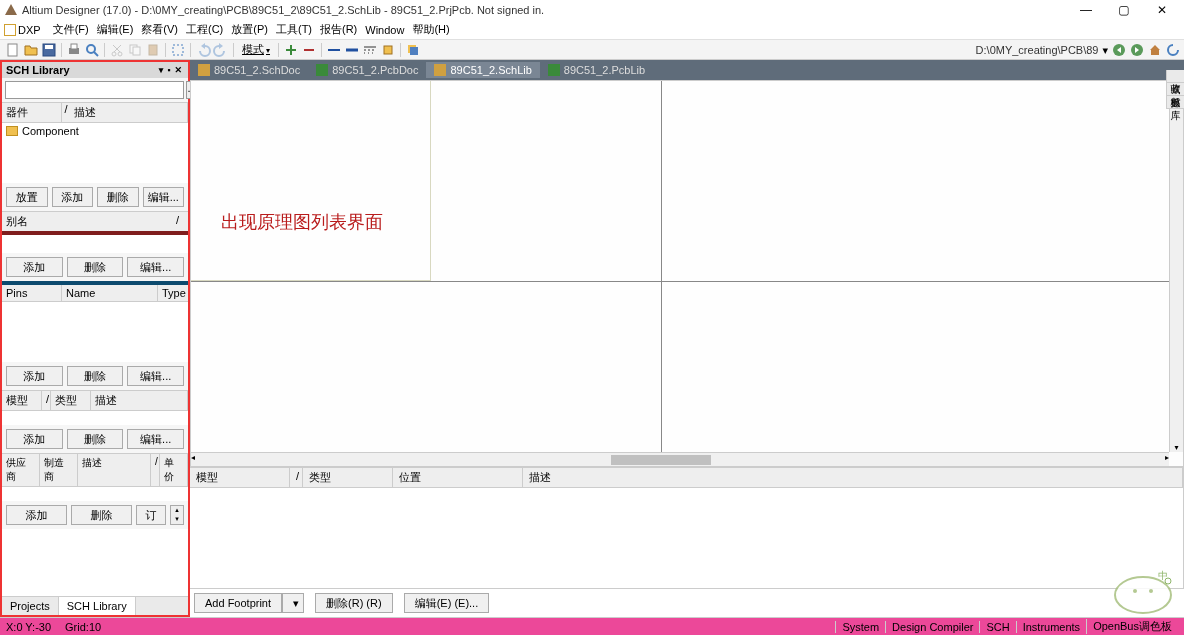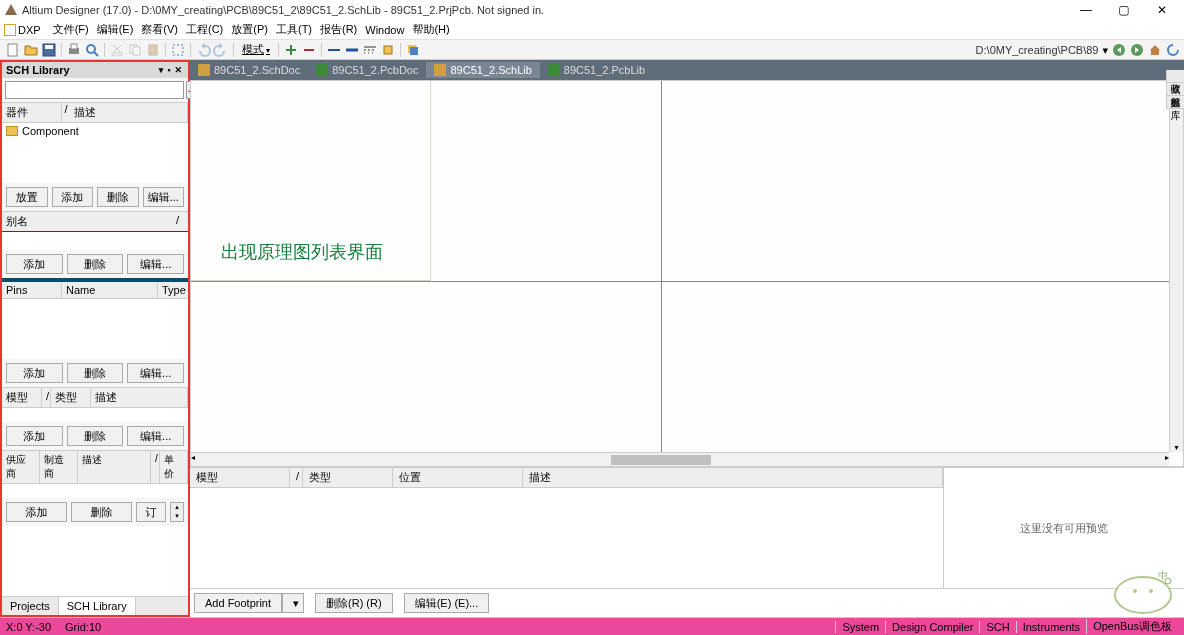--- a/index.html
+++ b/index.html
@@ -39,21 +39,21 @@
 
 .list-head { display:flex; background:#eee; border-top:1px solid #ccc; border-bottom:1px solid #ccc; }
 .list-head .col { padding:2px 4px; border-right:1px solid #ccc; }
 .list-body { background:#fff; }
 .list-body .row { padding:2px 4px; display:flex; align-items:center; gap:4px; }
 .folder-icon { width:12px; height:10px; background:#f0c050; border:1px solid #c09020; display:inline-block; }
 
 .btnrow { display:flex; gap:4px; padding:4px; }
 .btnrow button { flex:1; height:20px; font-size:11px; background:#f0f0f0; border:1px solid #aaa; cursor:pointer; }
 
-.sub-head { background:#eee; border-top:1px solid #ccc; border-bottom:1px solid #7f1d1d; padding:2px 4px; display:flex; }
+.sub-head { background:#eee; border-top:1px solid #ccc; border-bottom:4px solid #7f1d1d; padding:2px 4px; display:flex; }
 .sub-head span { flex:1; }
 
 .pins-head { display:flex; background:#eee; border-top:4px solid #0c4a6e; border-bottom:1px solid #ccc; }
 .pins-head .c1{width:60px;padding:2px 4px;border-right:1px solid #ccc;}
 .pins-head .c2{flex:1;padding:2px 4px;border-right:1px solid #ccc;}
 .pins-head .c3{width:30px;padding:2px 4px;}
 
 .model-head { display:flex; background:#eee; border-top:1px solid #ccc; border-bottom:1px solid #ccc; }
 .model-head span{padding:2px 4px;border-right:1px solid #ccc;}
 
@@ -68,21 +68,21 @@
 .doc-tabs { height:20px; background:#5f6c7a; display:flex; align-items:center; }
 .doc-tabs .dtab { padding:2px 8px; color:#ddd; font-size:11px; display:flex; align-items:center; gap:4px; cursor:default; }
 .doc-tabs .dtab.active { background:#7a8694; color:#fff; }
 .doc-tabs .dic { width:12px; height:12px; display:inline-block; }
 
 .canvas-wrap { flex:1; position:relative; background:#fdfdfd; overflow:hidden; border:1px solid #ccc; }
 .canvas { position:absolute; left:0; top:0; right:14px; bottom:14px; background:#fefefe; }
 .canvas .grid-block { position:absolute; left:0; top:0; width:240px; height:200px; border-right:1px solid #d8d8c0; border-bottom:1px solid #d8d8c0; }
 .canvas .hline { position:absolute; left:0; right:0; top:200px; height:1px; background:#888;}
 .canvas .vline { position:absolute; top:0; bottom:0; left:470px; width:1px; background:#888;}
-.canvas .annot { position:absolute; left:30px; top:159px; color:#15803d; font-size:18px; font-family:"SimSun"; }
+.canvas .annot { position:absolute; left:30px; top:129px; color:#b91c1c; font-size:18px; font-family:"SimSun"; }
 .vscroll { position:absolute; right:0; top:0; bottom:14px; width:14px; background:#f0f0f0; border-left:1px solid #ccc;}
 .vscroll .thumb { position:absolute; top:2px; left:2px; right:2px; height:20px; background:#c0c0c0; }
 .vscroll::before{content:"▴";position:absolute;top:0;left:0;right:0;text-align:center;font-size:8px;}
 .vscroll::after{content:"▾";position:absolute;bottom:0;left:0;right:0;text-align:center;font-size:8px;}
 .hscroll { position:absolute; left:0; right:14px; bottom:0; height:14px; background:#f0f0f0; border-top:1px solid #ccc;}
 .hscroll .thumb{position:absolute;left:420px;top:2px;height:10px;width:100px;background:#c0c0c0;}
 .hscroll::before{content:"◂";position:absolute;left:0;top:0;bottom:0;font-size:8px;}
 .hscroll::after{content:"▸";position:absolute;right:0;top:0;bottom:0;font-size:8px;}
 
 .editor { height:150px; border-top:1px solid #ccc; background:#fff; display:flex; flex-direction:column; }
@@ -376,23 +376,20 @@
       <div class="editor-body">
         <div class="editor-list">
           <div class="editor-cols">
             <span style="width:100px">模型</span>
               <span style="width:6px">/</span>
             <span style="width:90px">类型</span>
             <span style="width:130px">位置</span>
             <span style="flex:1">描述</span>
           </div>
         </div>
-        <div class="editor-preview">
-          <span>这里没有可用预览</span>
-        </div>
       </div>
       <div class="editor-btns">
         <div class="splitbtn">
           <button class="btn">Add Footprint</button>
           <button class="btn dd">▾</button>
         </div>
         <button class="btn">删除(R) (R)</button>
         <button class="btn">编辑(E) (E)...</button>
       </div>
     </div>

